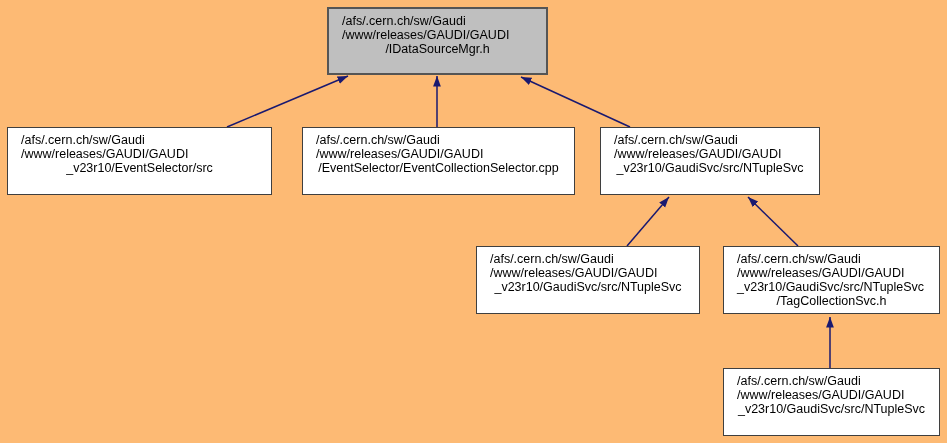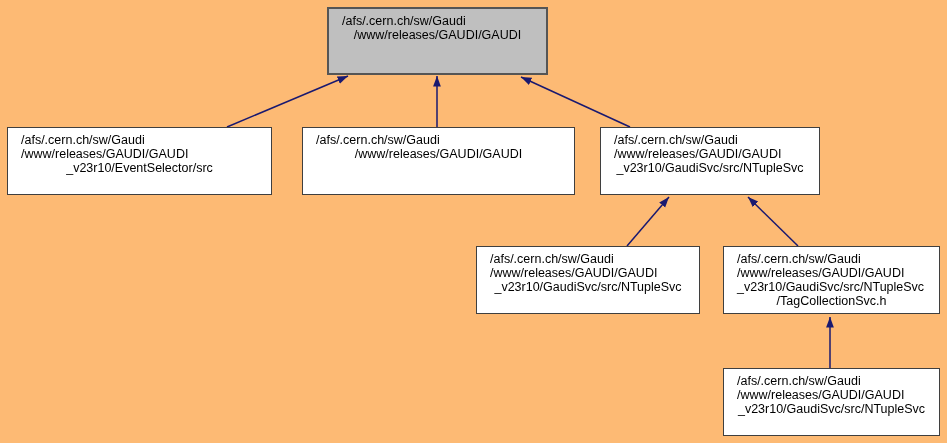--- a/index.html
+++ b/index.html
@@ -66,31 +66,33 @@
     <line x1="437" y1="127" x2="437" y2="76" stroke="#191970" stroke-width="1.5" marker-end="url(#arrowhead)"></line>
     <line x1="630" y1="127" x2="521" y2="77" stroke="#191970" stroke-width="1.5" marker-end="url(#arrowhead)"></line>
     <line x1="627" y1="246" x2="669" y2="197" stroke="#191970" stroke-width="1.5" marker-end="url(#arrowhead)"></line>
     <line x1="798" y1="246" x2="748" y2="197" stroke="#191970" stroke-width="1.5" marker-end="url(#arrowhead)"></line>
     <line x1="830" y1="368" x2="830" y2="317" stroke="#191970" stroke-width="1.5" marker-end="url(#arrowhead)"></line>
   </svg>
 
   <div class="node current" style="left:327px; top:7px; width:221px; height:68px;">
     <div class="line">/afs/.cern.ch/sw/Gaudi</div>
     <div class="line">/www/releases/GAUDI/GAUDI</div>
+    <div class="line">/IDataSourceMgr.h</div>
   </div>
 
   <div class="node" style="left:7px; top:127px; width:265px; height:68px;">
     <div class="line">/afs/.cern.ch/sw/Gaudi</div>
     <div class="line">/www/releases/GAUDI/GAUDI</div>
     <div class="line">_v23r10/EventSelector/src</div>
   </div>
 
   <div class="node" style="left:302px; top:127px; width:273px; height:68px;">
     <div class="line">/afs/.cern.ch/sw/Gaudi</div>
     <div class="line">/www/releases/GAUDI/GAUDI</div>
+    <div class="line">/EventSelector/EventCollectionSelector.cpp</div>
   </div>
 
   <div class="node" style="left:600px; top:127px; width:220px; height:68px;">
     <div class="line">/afs/.cern.ch/sw/Gaudi</div>
     <div class="line">/www/releases/GAUDI/GAUDI</div>
     <div class="line">_v23r10/GaudiSvc/src/NTupleSvc</div>
   </div>
 
   <div class="node" style="left:476px; top:246px; width:224px; height:68px;">
     <div class="line">/afs/.cern.ch/sw/Gaudi</div>

